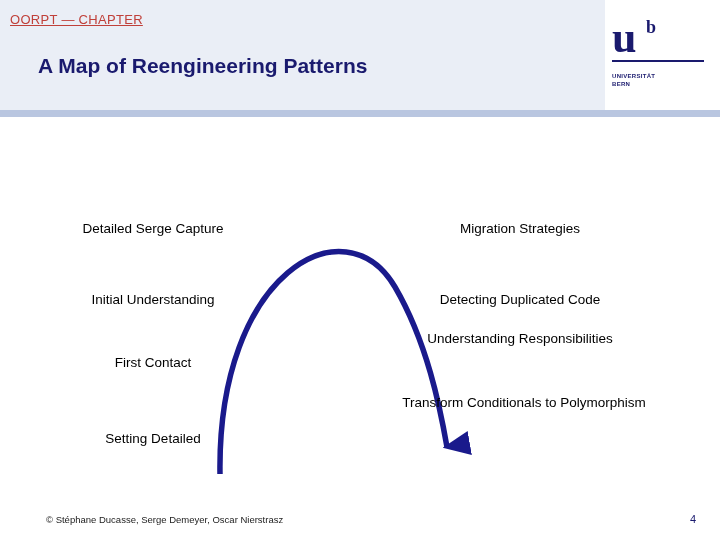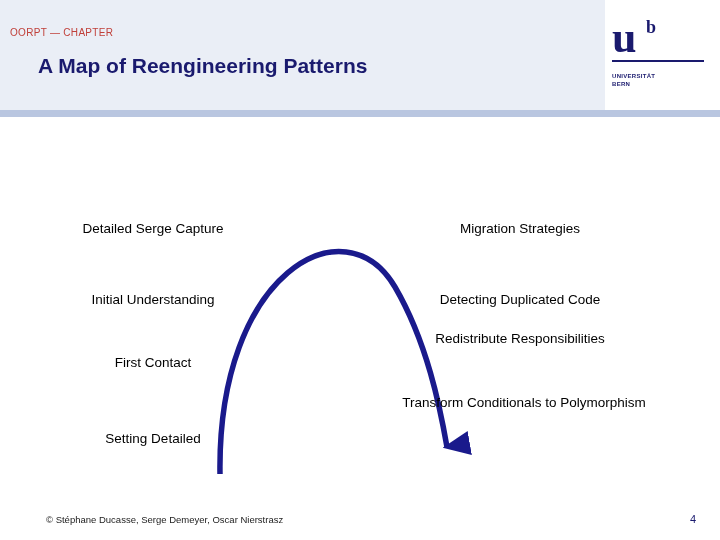--- a/index.html
+++ b/index.html
@@ -43,25 +43,26 @@
     position: absolute;
     left: 0;
     top: 110px;
     width: 720px;
     height: 7px;
     background: #b9c6e0;
   }
   .chapter-label {
     position: absolute;
     left: 10px;
-    top: 27px;
-    font-size: 10px;
+    top: 12px;
+    font-size: 13px;
     color: #c0403a;
     letter-spacing: 0.3px;
     white-space: nowrap;
+    text-decoration: underline;
   }
   .slide-title {
     position: absolute;
     left: 38px;
     top: 54px;
     font-size: 21px;
     font-weight: bold;
     color: #1a1a6e;
     white-space: nowrap;
   }
@@ -210,18 +211,18 @@
     <path d="M25,282 C22,80 150,10 200,95 C232,150 245,215 252,255" fill="none" stroke="#1a1a8c" stroke-width="5.5" marker-end="url(#arrowhead)"></path>
   </svg>
 
   <div class="node" style="left:20px; top:104px; width:266px;">Detailed Serge Capture</div>
   <div class="node" style="left:20px; top:238px; width:266px;">First Contact</div>
   <div class="node" style="left:20px; top:175px; width:266px;">Initial Understanding</div>
   <div class="node" style="left:20px; top:314px; width:266px;">Setting Detailed</div>
 
   <div class="node" style="left:380px; top:104px; width:280px;">Migration Strategies</div>
   <div class="node" style="left:380px; top:175px; width:280px;">Detecting Duplicated Code</div>
-  <div class="node wrap" style="left:412px; top:214px; width:216px;">Redistribute Responsibilities</div>
+  <div class="node wrap" style="left:412px; top:214px; width:216px;">Understanding Responsibilities</div>
   <div class="node wrap" style="left:398px; top:278px; width:252px;">Transform Conditionals to Polymorphism</div>
 </div>
 
 <div class="footer-copyright">© Stéphane Ducasse, Serge Demeyer, Oscar Nierstrasz</div>
 <div class="footer-page">4</div>
 
 </body></html>

